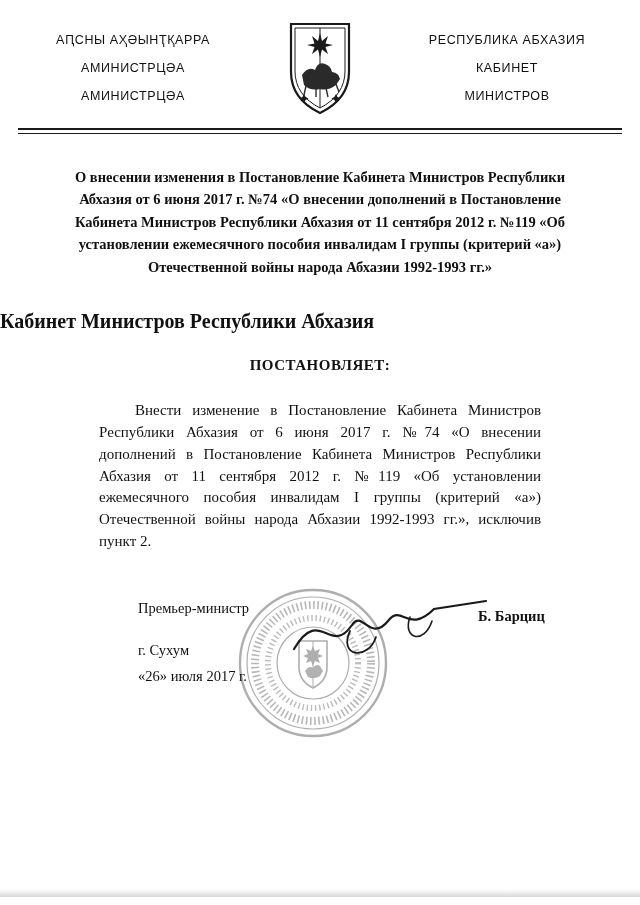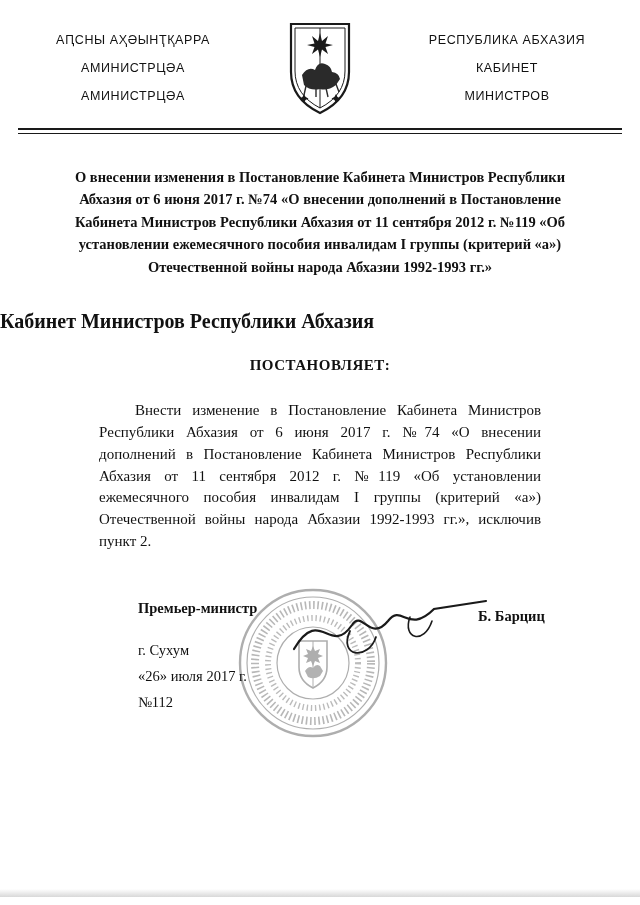--- a/index.html
+++ b/index.html
@@ -58,21 +58,21 @@
     font-size:15px;line-height:1.45;
     text-align:justify;text-indent:36px;
   }
 
   
   .sig-area{position:relative;margin-top:42px;height:190px;}
   .seal{position:absolute;left:233px;top:-12px;z-index:1;opacity:.8;}
   .signature{position:absolute;left:290px;top:-4px;z-index:3;}
   .sig-lines{position:relative;z-index:2;padding-left:138px;font-size:14.5px;}
   .sig-row{position:relative;height:26px;line-height:26px;}
-  .sig-role{font-weight:bold;}
+  .sig-role{font-weight:normal;}
   .sig-name{position:absolute;left:340px;top:8px;font-weight:bold;white-space:nowrap;}
   .sig-city{height:26px;line-height:26px;margin-top:16px;}
   .sig-date{height:26px;line-height:26px;}
   .sig-number{height:26px;line-height:26px;}
 </style>
 </head>
 <body>
 
 <div class="page">
 
@@ -140,18 +140,17 @@
       <path d="M120 26 C 112 48, 134 54, 142 30" fill="none" stroke="#1a1a1a" stroke-width="1.6" stroke-linecap="round"></path>
     </svg>
 
     <div class="sig-lines">
       <div class="sig-row">
         <span class="sig-role">Премьер-министр</span>
         <span class="sig-name">Б.  Барциц</span>
       </div>
       <div class="sig-city">г. Сухум</div>
       <div class="sig-date">«26» июля 2017 г.</div>
-      <div class="sig-number">№112</div>
     </div>
   </div>
 
   <div class="page-edge"></div>
 </div>
 
 </body></html>

